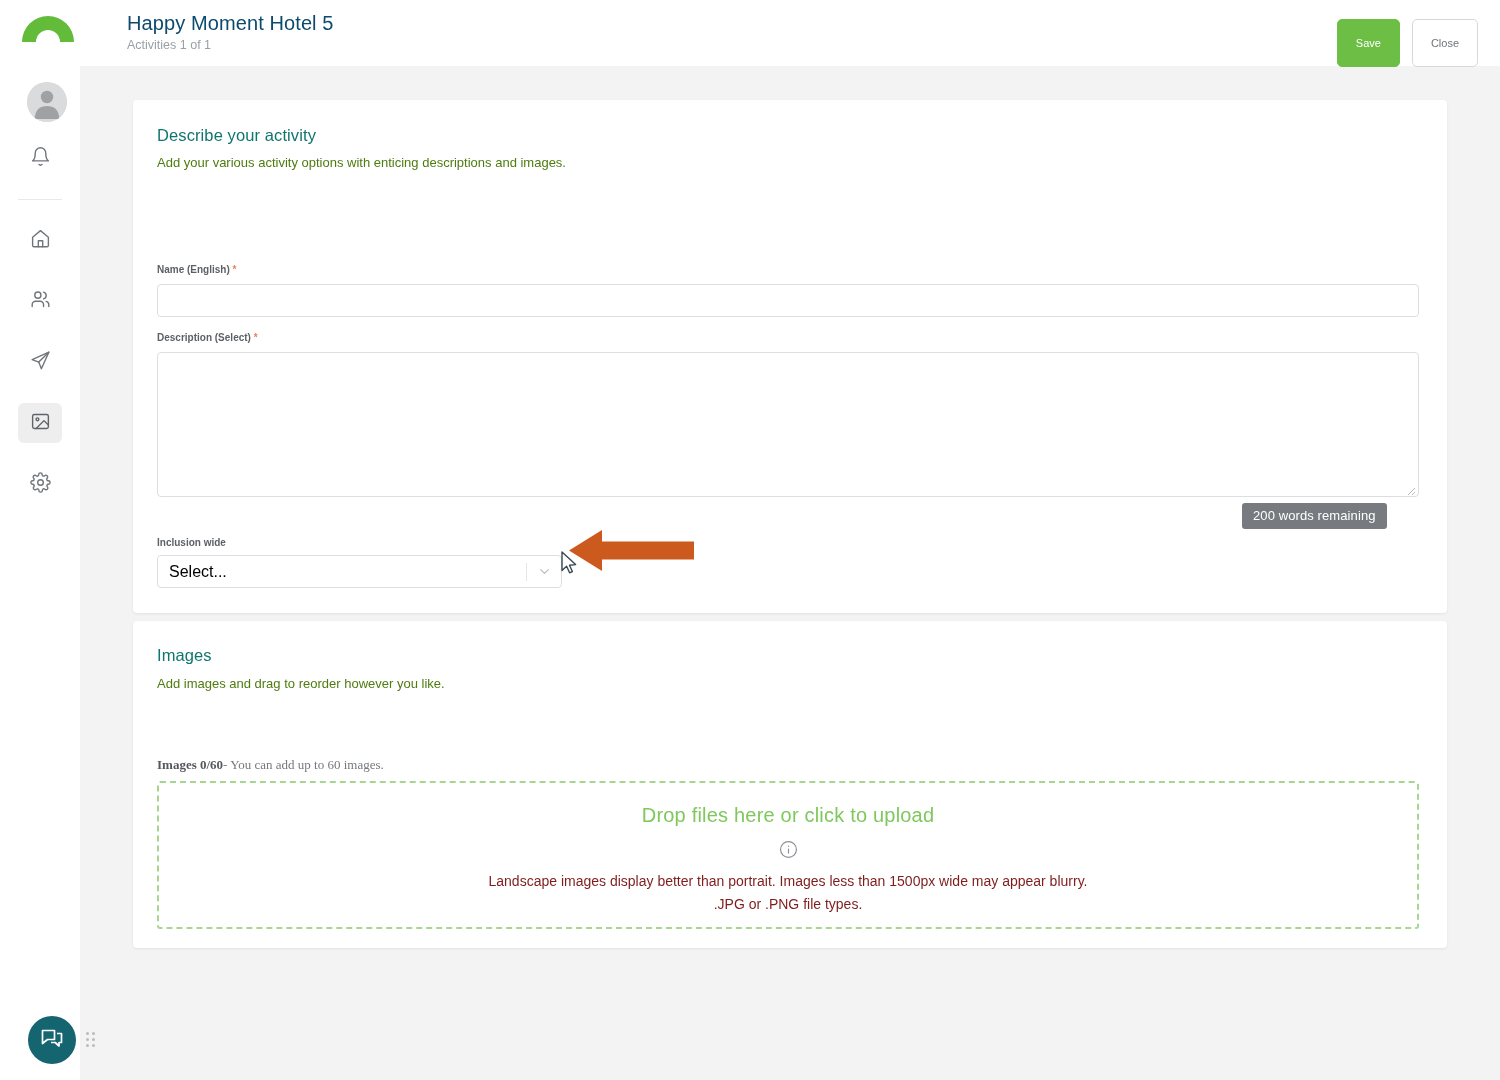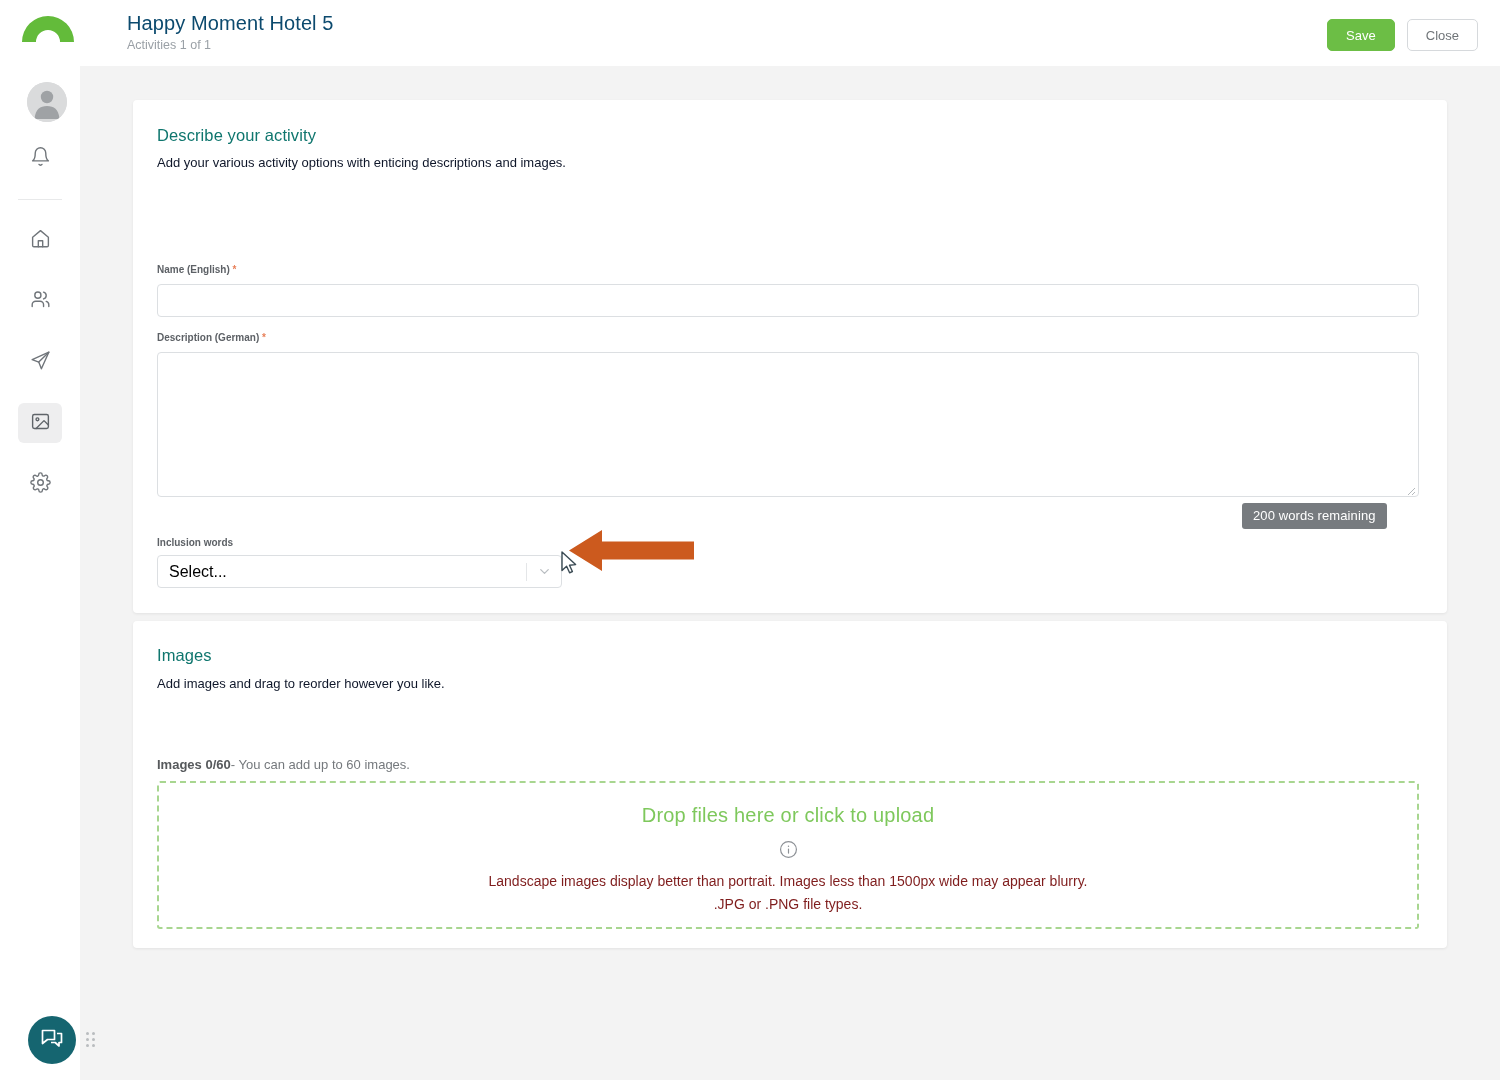--- a/index.html
+++ b/index.html
@@ -25,21 +25,21 @@
   .app-title {
     font-size: 20px; color: #0c4a6e; letter-spacing: .1px; line-height: 20px;
   }
   .app-sub {
     font-size: 12.5px; color: #9aa0a6; margin-top: 4px; line-height: 16px;
   }
   .topbar-actions {
     position: absolute; right: 22px; top: 19px; display: flex; gap: 12px; align-items: center;
   }
   .btn {
-    font-size: 13px; border-radius: 5px; padding: 0 18px; height: 32px;
+    font-size: 11px; border-radius: 5px; padding: 0 18px; height: 48px;
     display: inline-flex; align-items: center; justify-content: center;
     cursor: pointer; line-height: 1; font-family: inherit;
   }
   .btn-save { background: #6cbe45; color: #ffffff; border: 1px solid #6cbe45; }
   .btn-close { background: #ffffff; color: #6f7478; border: 1px solid #d6d9dc; }
 
   
   .sidebar {
     position: absolute; left: 0; top: 66px; width: 80px; height: 1014px;
     background: #ffffff; z-index: 25;
@@ -83,21 +83,21 @@
     box-shadow: 0 1px 3px rgba(0,0,0,.07);
   }
   #card-describe { left: 53px; top: 34px; width: 1314px; height: 513px; }
   #card-images   { left: 53px; top: 555px; width: 1314px; height: 327px; }
 
   .card-h {
     font-size: 16.5px; color: #0f766e; letter-spacing: .1px;
     position: absolute; left: 24px;
   }
   .card-sub {
-    font-size: 13px; color: #0f172a; position: absolute; left: 24px;
+    font-size: 13px; color: #4d7c0f; position: absolute; left: 24px;
   }
 
   
   .tabs-row {
     position: absolute; left: 24px; top: 107px; width: 1266px; height: 50px;
   }
   .tab-arrow {
     position: absolute; top: 10px; width: 26px; height: 26px;
     display: flex; align-items: center; justify-content: center;
     color: #e2e3e4; cursor: pointer;
@@ -141,21 +141,21 @@
     display: flex; align-items: center; cursor: pointer;
   }
   .select-box .ph { margin-left: 11px; flex: 1; }
   .select-div { width: 1px; height: 18px; background: #e4e6e8; }
   .select-chev {
     width: 34px; display: flex; align-items: center; justify-content: center; color: #b9bdc1;
   }
 
   
   .img-count {
-    position: absolute; left: 24px; top: 136px; font-size: 13px; color: #75797d;
+    position: absolute; left: 24px; top: 136px; font-size: 13px; color: #75797d; font-family: Liberation Serif, serif;
   }
   .img-count b { color: #56595c; }
   .dropzone {
     position: absolute; left: 24px; top: 160px; width: 1262px; height: 148px;
     border: 2px dashed #a8d690; border-radius: 3px;
     display: flex; flex-direction: column; align-items: center; justify-content: flex-start;
     padding-top: 21px; cursor: pointer; background: #ffffff;
   }
   .dz-title { font-size: 20px; color: #7ec85c; letter-spacing: .2px; }
   .dz-info { margin-top: 13px; color: #8d9196; }
@@ -289,33 +289,33 @@
       <div class="card-sub" style="top:55px">Add your various activity options with enticing descriptions and images.</div>
 
 
       <div class="field-label" style="top:164px">
         <span>Name (English)</span>
         <span class="req">*</span>
       </div>
       <div class="input-box" id="name-input"></div>
 
       <div class="field-label" style="top:232px">
-        <span>Description (German)</span>
+        <span>Description (Select)</span>
         <span class="req">*</span>
       </div>
       <div class="input-box" id="desc-input">
         <span class="resize-handle">
           <svg width="12" height="12" viewBox="0 0 12 12" stroke="currentColor" stroke-width="1">
             <path d="M11 4 4 11M11 8 8 11"></path>
           </svg>
         </span>
       </div>
       <div class="word-badge">200 words remaining</div>
 
-      <div class="field-label" id="incl-label">Inclusion words</div>
+      <div class="field-label" id="incl-label">Inclusion wide</div>
       <div class="select-box">
         <span class="ph">Select...</span>
         <span class="select-div"></span>
         <span class="select-chev">
           <svg width="15" height="15" viewBox="0 0 24 24" fill="none" stroke="currentColor" stroke-width="2" stroke-linecap="round" stroke-linejoin="round">
             <path d="M6 9l6 6 6-6"></path>
           </svg>
         </span>
       </div>
     </div>

